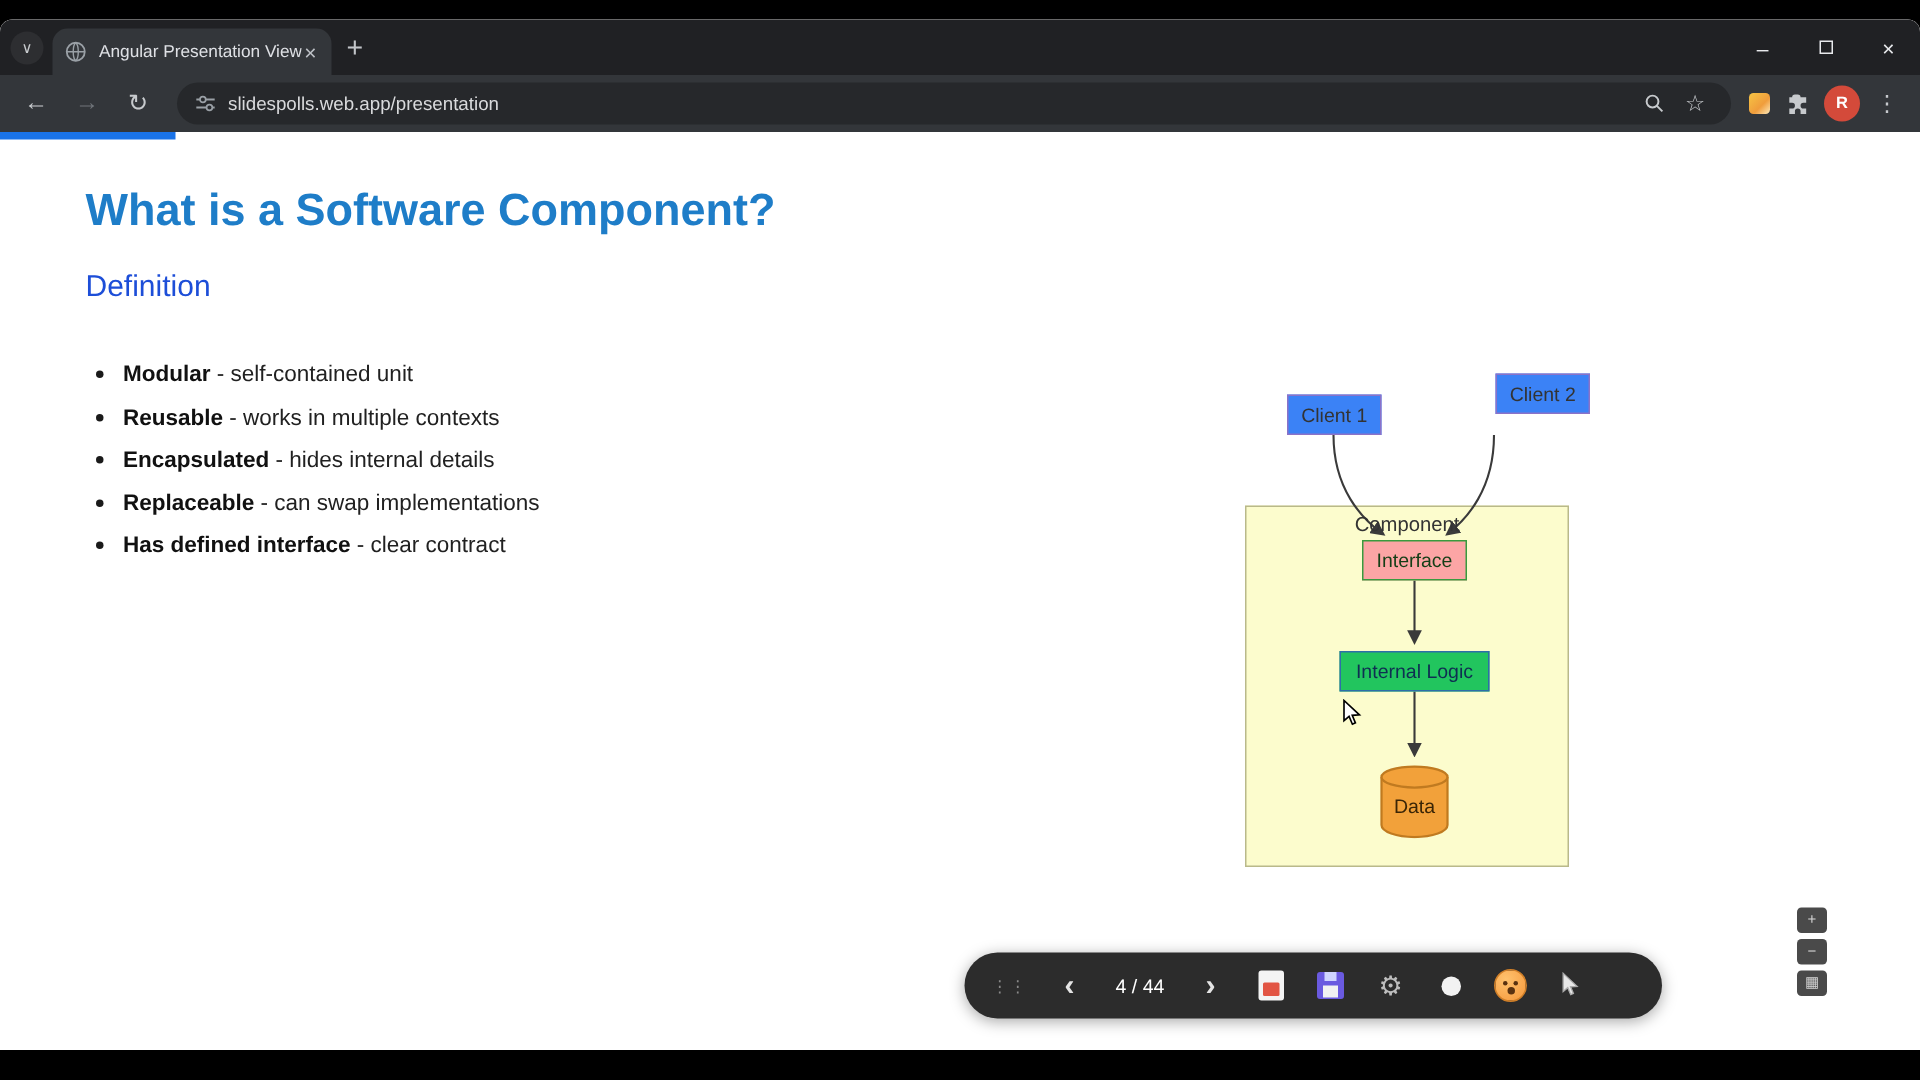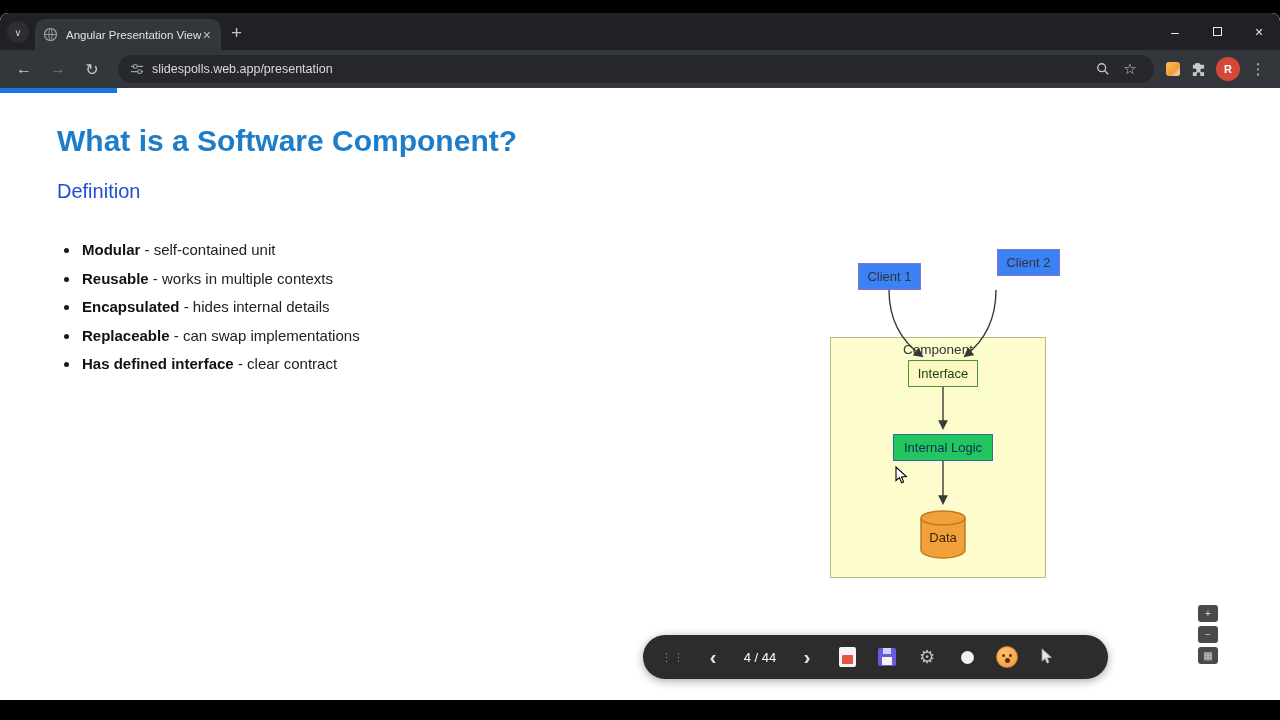--- a/index.html
+++ b/index.html
@@ -38,21 +38,21 @@
   .dot { display:inline-block; width:5px; height:5px; border-radius:50%; background:#1a1a1a; margin-right:13px; vertical-align:2px; }
   .bullets b { font-weight:bold; color:#111; }
 
   
   .dg-box { position:absolute; display:flex; align-items:center; justify-content:center; font-size:13px; }
   .client { background:#3b82f6; border:1px solid #8b72c8; color:#333; width:63px; height:27px; }
   .client-1 { left:858px; top:175px; }
   .client-2 { left:964px; top:161px;margin-left:33px; }
   .component-box { position:absolute; left:830px; top:249px; width:216px; height:241px; background:#fcfccd; border:1px solid #b9b98a; }
   .component-label { position:absolute; left:830px; top:254px; width:216px; text-align:center; font-size:13.5px; color:#333; }
-  .interface-box { left:908px; top:272px; width:70px; height:27px; background:#fef9c3; border:1px solid #3a9a3e; color:#143e16; }
+  .interface-box { left:908px; top:272px; width:70px; height:27px; background:#fca5a5; border:1px solid #3a9a3e; color:#143e16; }
   .logic-box { left:893px; top:346px; width:100px; height:27px; background:#22c55e; border:1px solid #2e6ea8; color:#0f2e52; }
   .cylinder-wrap { position:absolute; left:919px; top:421px; width:48px; height:50px; }
   .cylinder-label { position:absolute; left:919px; top:421px; width:48px; height:50px; display:flex; align-items:center; justify-content:center; padding-top:6px; font-size:13px; color:#3a2506; }
   .arrows-svg { position:absolute; left:820px; top:160px; width:240px; height:320px; pointer-events:none; }
 
   
   .mouse-cursor { position:absolute; left:895px; top:378px; pointer-events:none; }
 
   
   .player { position:absolute; left:643px; top:547px; width:465px; height:44px; background:#2c2c2c; border-radius:24px; display:flex; align-items:center; padding:0 10px; gap:8px; box-shadow:0 2px 10px rgba(0,0,0,0.35); }

